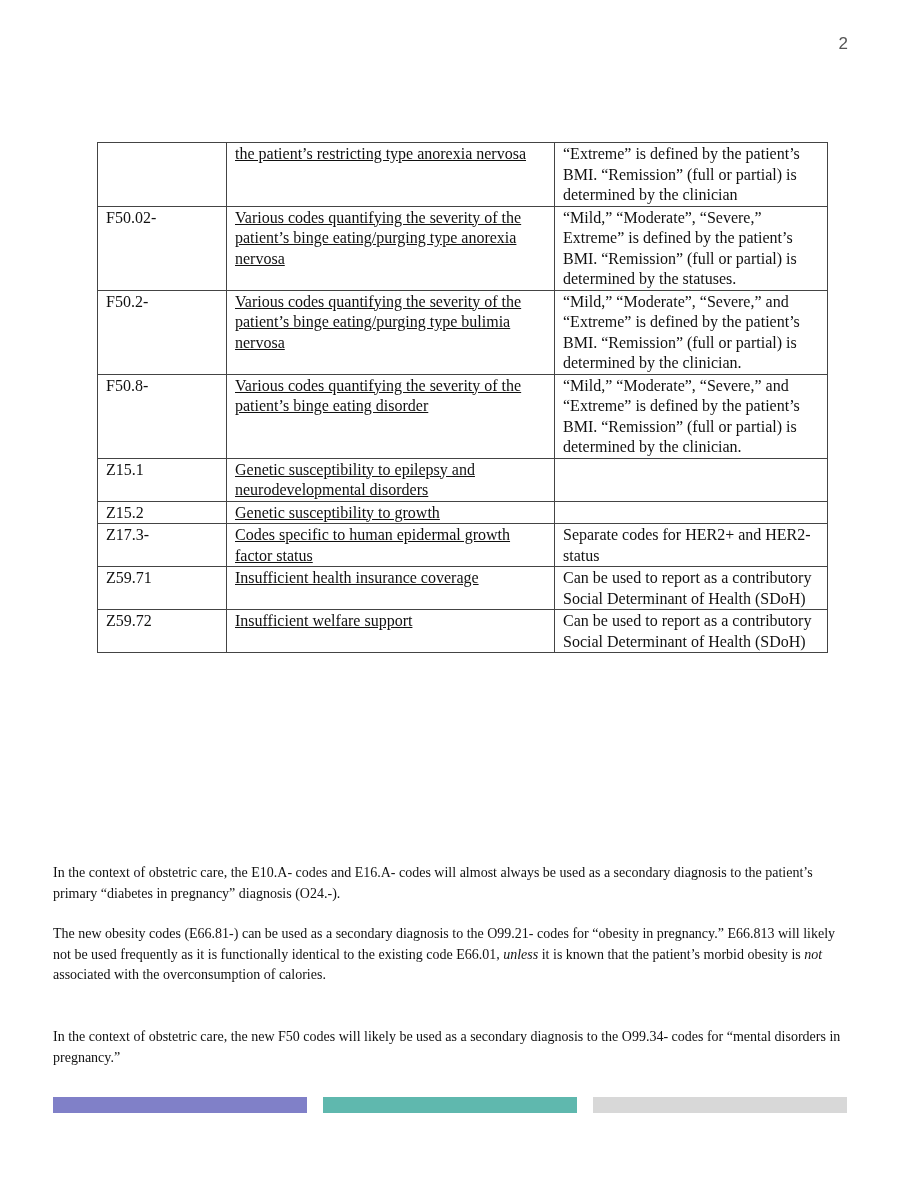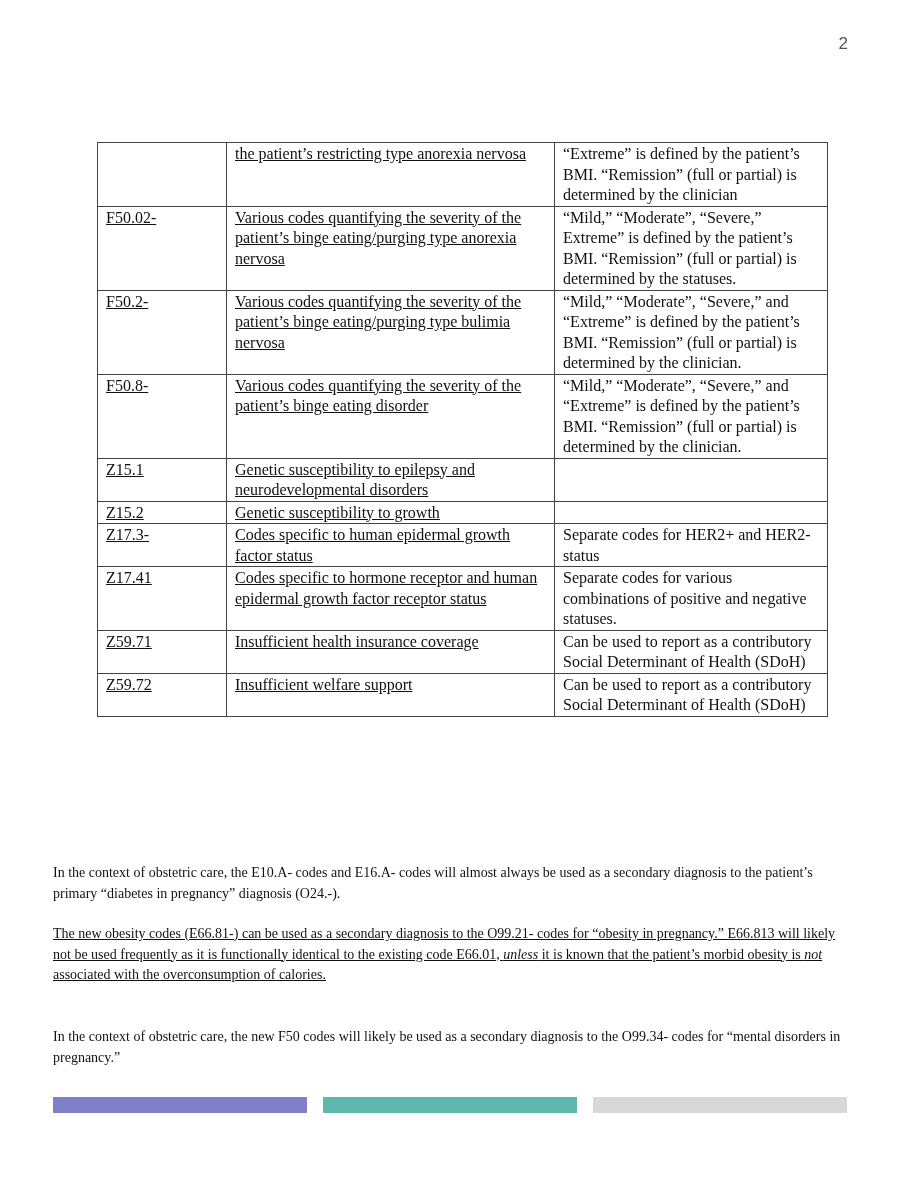--- a/index.html
+++ b/index.html
@@ -3,25 +3,25 @@
 <meta charset="utf-8">
 <style>
   html, body { margin:0; padding:0; background:#ffffff; }
   body { width:900px; height:1200px; position:relative; overflow:hidden;
          font-family:"Liberation Serif", "DejaVu Serif", serif; color:#111; }
   .page-number { position:absolute; top:34px; right:52px; font-family:"Liberation Sans", "DejaVu Sans", sans-serif;
                  font-size:17px; color:#555; }
   table.codes { position:absolute; left:97px; top:142px; width:731px; border-collapse:collapse;
                 font-size:16px; line-height:20.5px; }
   table.codes td { border:1px solid #444; vertical-align:top; padding:1px 6px 0 8px; }
-  table.codes td.c1 { width:114px;text-decoration:underline; }
+  table.codes td.c1 { width:114px; }
   table.codes td.c2 { width:313px;text-decoration:underline; }
   .para { position:absolute; left:53px; width:790px; font-size:14px; line-height:20.5px; margin:0; }
   .p1 { top:863px; }
-  .p2 { top:924px;text-decoration:underline; }
+  .p2 { top:924px; }
   .p3 { top:1027px; }
   .bar { position:absolute; top:1097px; height:16px; width:254px; }
   .bar1 { left:53px; background:#8080c8; }
   .bar2 { left:323px; background:#5fb8ae; }
   .bar3 { left:593px; background:#d8d8d8; }
 </style>
 </head>
 <body>
 
 <div class="page-number">2</div>
@@ -57,25 +57,20 @@
       <td class="c1">Z15.2</td>
       <td class="c2">Genetic susceptibility to growth</td>
       <td></td>
     </tr>
     <tr>
       <td class="c1">Z17.3-</td>
       <td class="c2">Codes specific to human epidermal growth factor status</td>
       <td>Separate codes for HER2+ and HER2- status</td>
     </tr>
     <tr>
-      <td class="c1">Z17.41</td>
-      <td class="c2">Codes specific to hormone receptor and human epidermal growth factor receptor status</td>
-      <td>Separate codes for various combinations of positive and negative statuses.</td>
-    </tr>
-    <tr>
       <td class="c1">Z59.71</td>
       <td class="c2">Insufficient health insurance coverage</td>
       <td>Can be used to report as a contributory Social Determinant of Health (SDoH)</td>
     </tr>
     <tr>
       <td class="c1">Z59.72</td>
       <td class="c2">Insufficient welfare support</td>
       <td>Can be used to report as a contributory Social Determinant of Health (SDoH)</td>
     </tr>
   </tbody>

